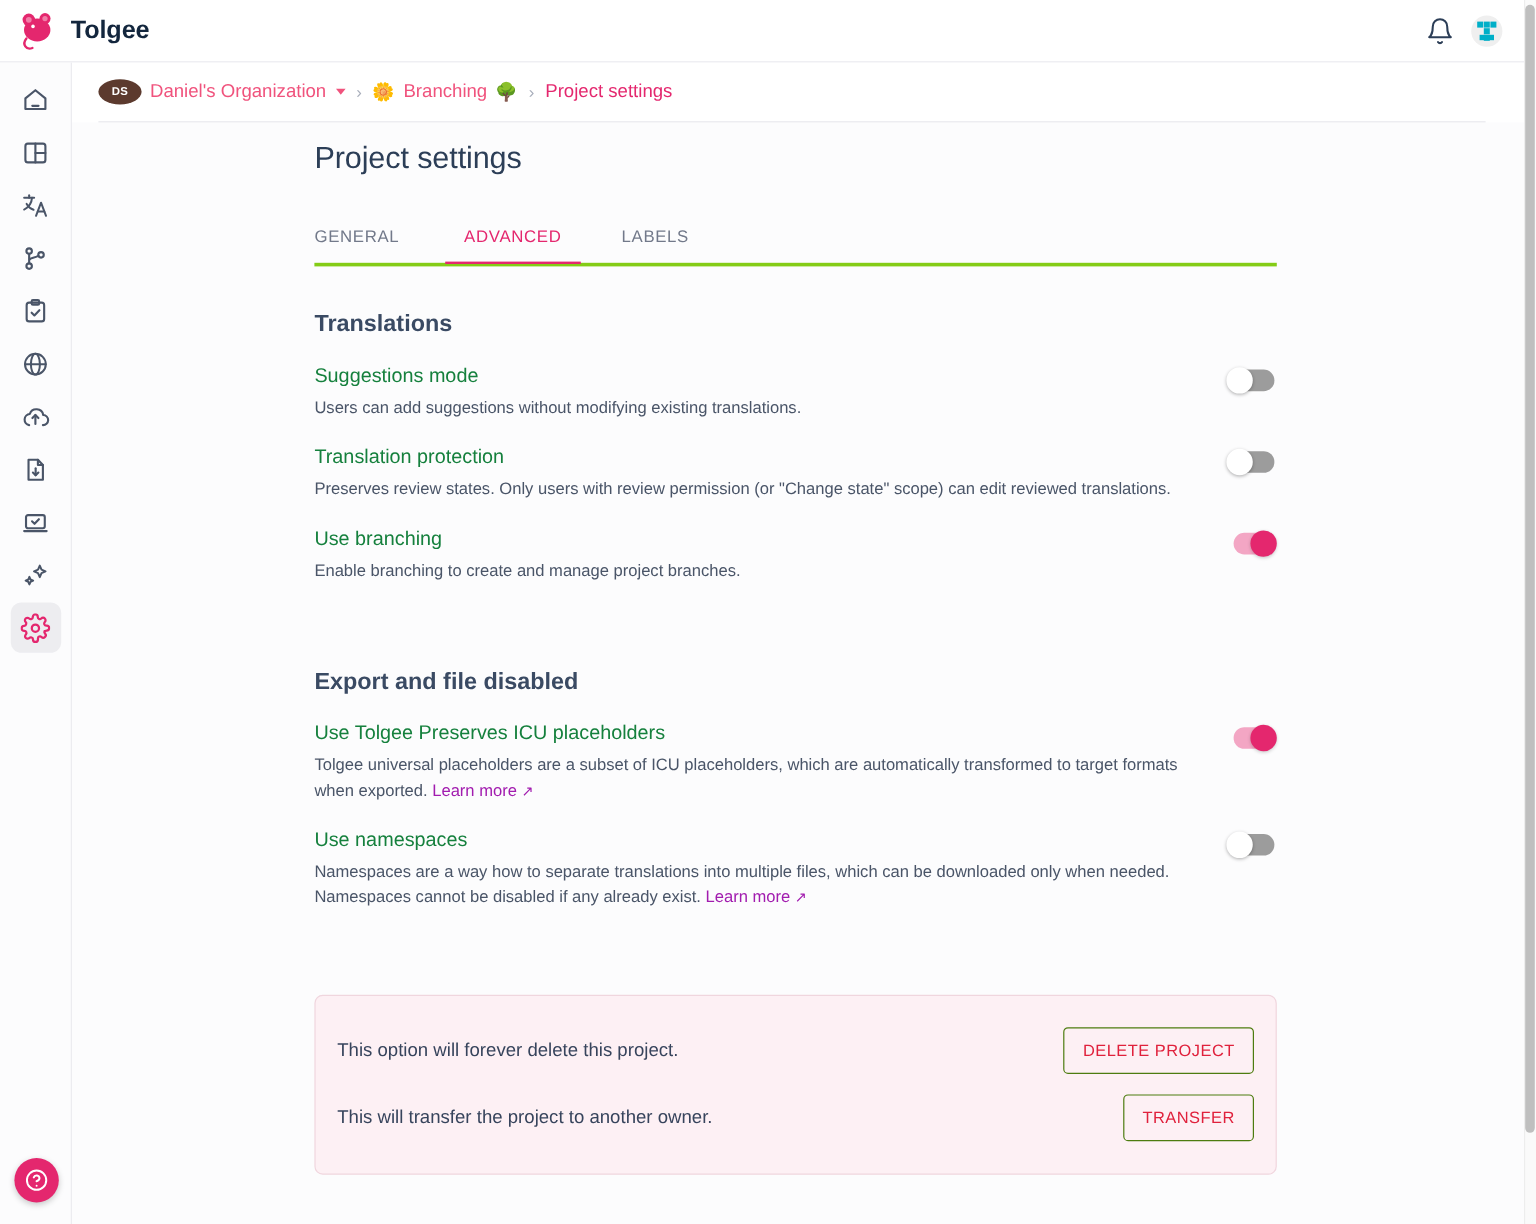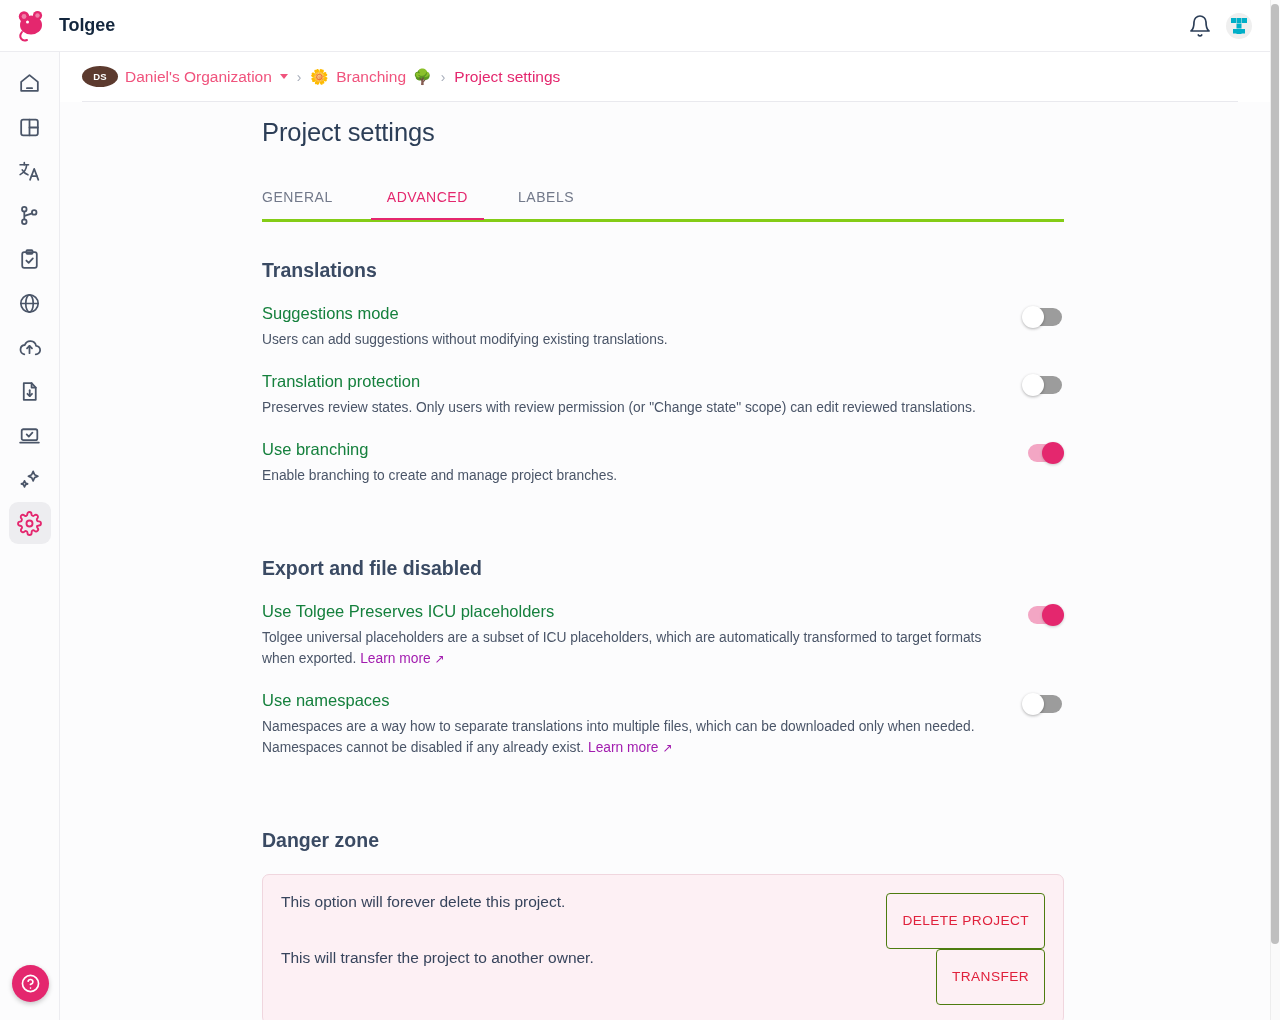--- a/index.html
+++ b/index.html
@@ -16,21 +16,21 @@
     position: absolute; top: 0; left: 0;
     width: 1270px; height: 52px;
     background: #FFFFFF;
     border-bottom: 1px solid #ECECF0;
     display: flex; align-items: center;
     z-index: 5;
   }
   #logo-area { display: flex; align-items: center; gap: 9px; padding-left: 16px; }
   #logo-icon { width: 34px; height: 36px; display: block; }
   #logo-text {
-    font-size: 18px; font-weight: 700; color: #13263D;
+    font-size: 21px; font-weight: 700; color: #13263D;
     letter-spacing: -0.1px;
   }
   #topbar-right {
     margin-left: auto; display: flex; align-items: center; gap: 14px;
     padding-right: 18px;
   }
   .topicon { width: 24px; height: 24px; display: block; cursor: pointer; }
   #avatar {
     width: 26px; height: 26px; border-radius: 50%;
     background: #EFEFEF; display: flex; align-items: center;
@@ -172,21 +172,21 @@
     left: 20px; background: #E4276E;
     box-shadow: 0 1px 3px rgba(0,0,0,0.20);
   }
 
   
   #danger-box {
     border: 1px solid #F0D6DE; border-radius: 7px;
     background: #FDF0F4; padding: 18px 18px 18px 18px;
   }
   .danger-row {
-    display: flex; justify-content: space-between;
+    display: flex; align-items: center; justify-content: space-between;
     gap: 20px; min-height: 56px;
   }
   .danger-text { font-size: 15.5px; color: #37445C; }
   .danger-btn {
     border: 1px solid #4d7c0f; border-radius: 4px;
     background: transparent; color: #E0213C;
     font-family: "Liberation Sans", sans-serif;
     font-size: 13.7px; letter-spacing: 0.4px;
     padding: 11px 15px; cursor: pointer; white-space: nowrap;
   }
@@ -421,21 +421,20 @@
         <div class="setting-desc"><span>Namespaces are a way how to separate translations into multiple files, which can be downloaded only when needed. Namespaces cannot be disabled if any already exist.</span> <span class="learn-link"><span>Learn more</span> <span class="ext-arrow">↗</span></span></div>
       </div>
       <div class="toggle">
         <div class="track"></div>
         <div class="knob"></div>
       </div>
     </div>
 
     <div class="section-gap"></div>
 
-    <div class="section-title">Danger zone</div>
 
     <div id="danger-box">
       <div class="danger-row">
         <div class="danger-text">This option will forever delete this project.</div>
         <button class="danger-btn">DELETE PROJECT</button>
       </div>
       <div class="danger-row">
         <div class="danger-text">This will transfer the project to another owner.</div>
         <button class="danger-btn">TRANSFER</button>
       </div>

